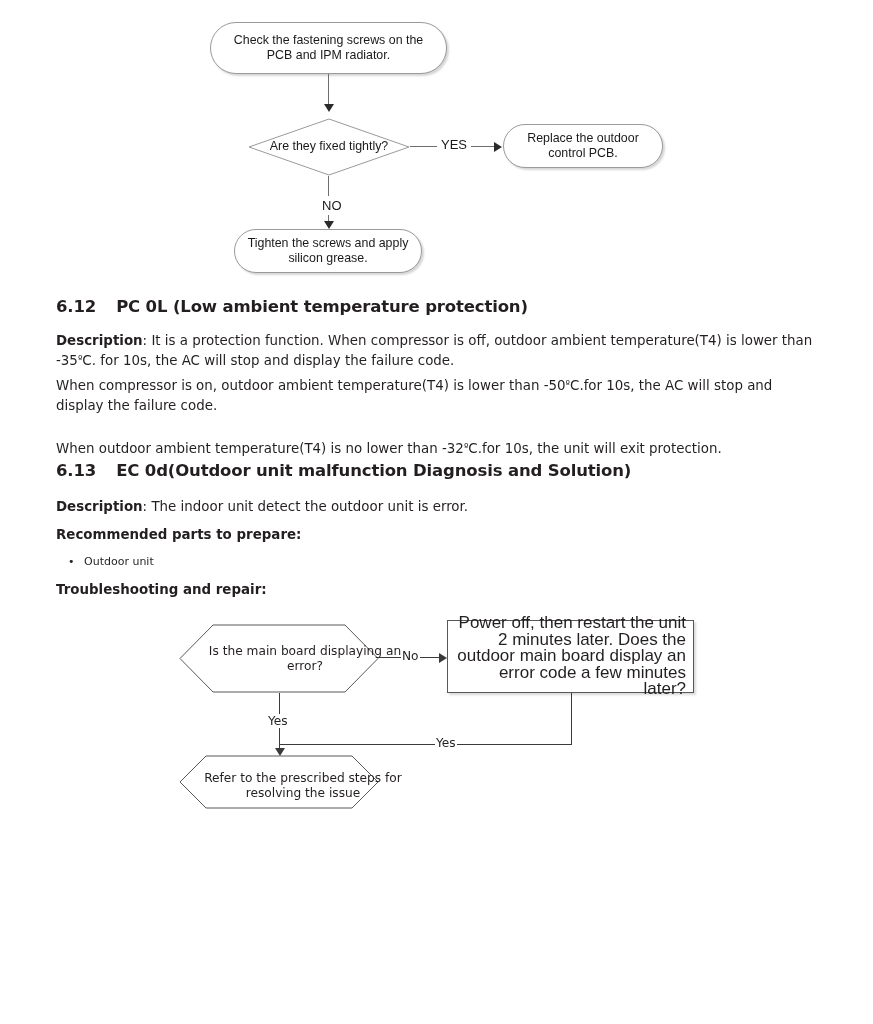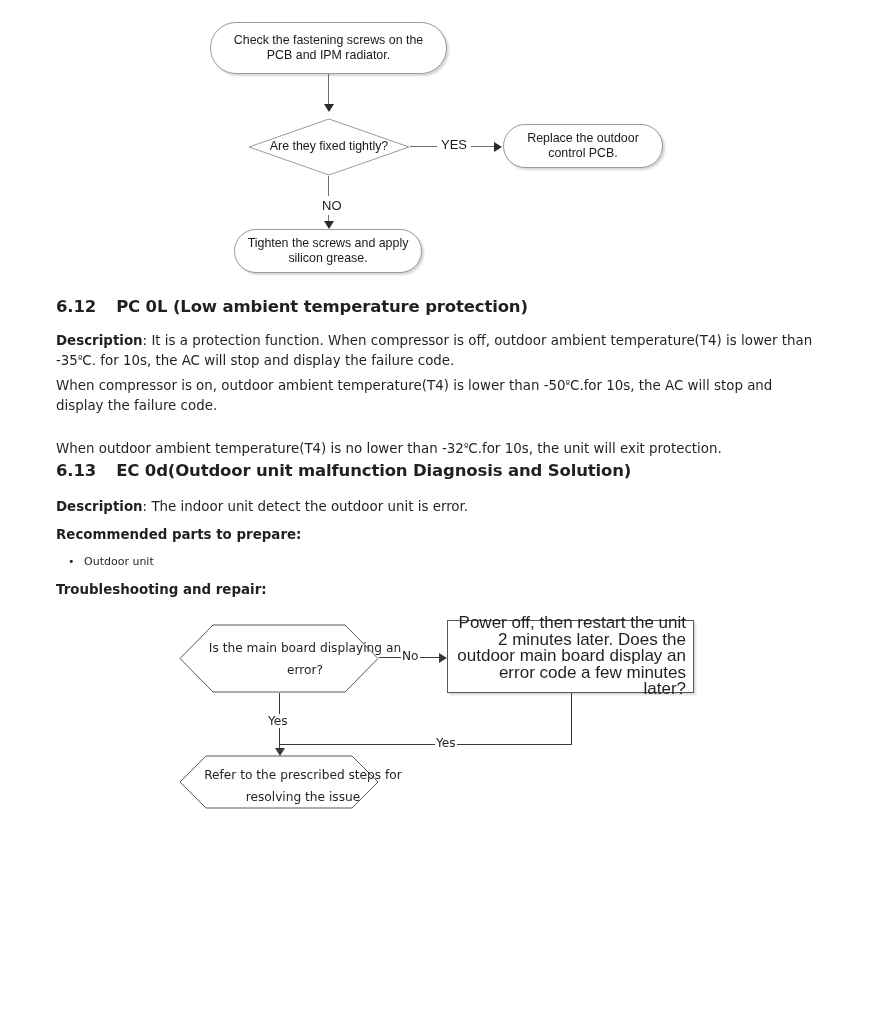--- a/index.html
+++ b/index.html
@@ -149,21 +149,21 @@
   .hex-text {
     position: absolute;
     left: 0; top: 0;
     width: 100%; height: 100%;
     display: flex;
     align-items: center;
     justify-content: center;
     text-align: center;
     font-family: "DejaVu Sans", sans-serif;
     font-size: 12.2px;
-    line-height: 22px;
+    line-height: 15px;
     color: #231f20;
   }
 
   
   .vline, .hline {
     position: absolute;
     background: #6d6e71;
   }
   .c2 .vline, .c2 .hline { background: #3a3a3c; }
   .vline { width: 1px; }

